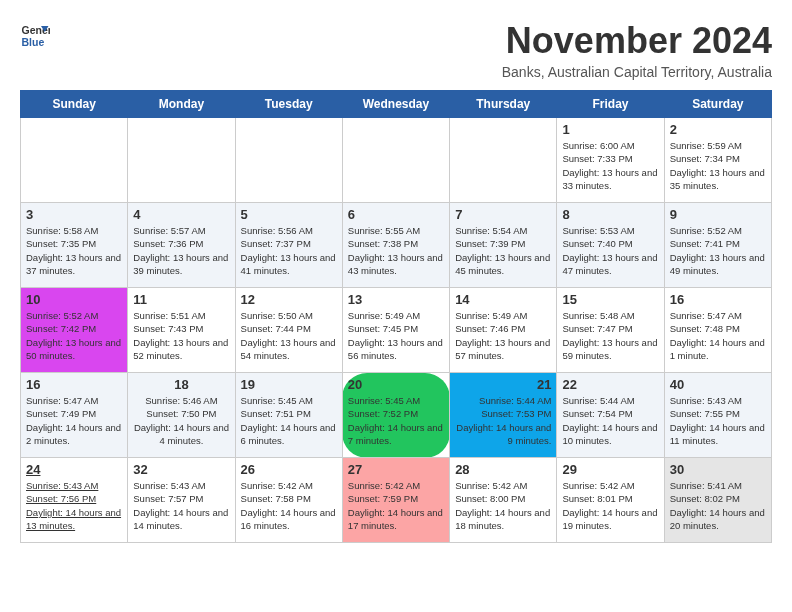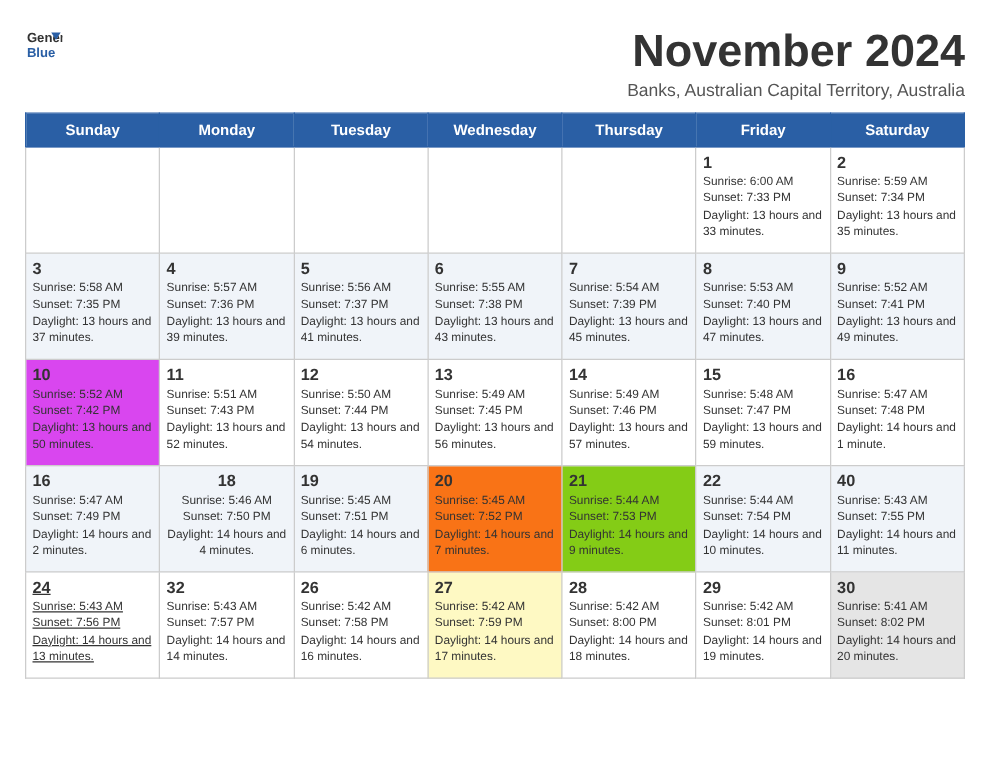--- a/index.html
+++ b/index.html
@@ -190,25 +190,25 @@
           <div class="day-info">Sunrise: 5:47 AM<br>Sunset: 7:49 PM<br>Daylight: 14 hours and 2 minutes.</div>
         </td>
         <td style="background: rgb(240, 244, 249); text-align: center;">
           <span class="day-number">18</span>
           <div class="day-info">Sunrise: 5:46 AM<br>Sunset: 7:50 PM<br>Daylight: 14 hours and 4 minutes.</div>
         </td>
         <td style="background: rgb(240, 244, 249);">
           <span class="day-number">19</span>
           <div class="day-info">Sunrise: 5:45 AM<br>Sunset: 7:51 PM<br>Daylight: 14 hours and 6 minutes.</div>
         </td>
-        <td style="background: #f97316;">
+        <td style="background: #22c55e; border-radius: 25px;">
           <span class="day-number">20</span>
           <div class="day-info">Sunrise: 5:45 AM<br>Sunset: 7:52 PM<br>Daylight: 14 hours and 7 minutes.</div>
         </td>
-        <td style="background: #84cc16;">
+        <td style="background: #0ea5e9; text-align: right;">
           <span class="day-number">21</span>
           <div class="day-info">Sunrise: 5:44 AM<br>Sunset: 7:53 PM<br>Daylight: 14 hours and 9 minutes.</div>
         </td>
         <td style="background: rgb(240, 244, 249);">
           <span class="day-number">22</span>
           <div class="day-info">Sunrise: 5:44 AM<br>Sunset: 7:54 PM<br>Daylight: 14 hours and 10 minutes.</div>
         </td>
         <td style="background: rgb(240, 244, 249);">
           <span class="day-number">40</span>
           <div class="day-info">Sunrise: 5:43 AM<br>Sunset: 7:55 PM<br>Daylight: 14 hours and 11 minutes.</div>
@@ -220,21 +220,21 @@
           <div class="day-info">Sunrise: 5:43 AM<br>Sunset: 7:56 PM<br>Daylight: 14 hours and 13 minutes.</div>
         </td>
         <td style="background: rgb(255, 255, 255);">
           <span class="day-number">32</span>
           <div class="day-info">Sunrise: 5:43 AM<br>Sunset: 7:57 PM<br>Daylight: 14 hours and 14 minutes.</div>
         </td>
         <td style="background: rgb(255, 255, 255);">
           <span class="day-number">26</span>
           <div class="day-info">Sunrise: 5:42 AM<br>Sunset: 7:58 PM<br>Daylight: 14 hours and 16 minutes.</div>
         </td>
-        <td style="background: #fef9c3;">
+        <td style="background: #fca5a5;">
           <span class="day-number">27</span>
           <div class="day-info">Sunrise: 5:42 AM<br>Sunset: 7:59 PM<br>Daylight: 14 hours and 17 minutes.</div>
         </td>
         <td style="background: rgb(255, 255, 255);">
           <span class="day-number">28</span>
           <div class="day-info">Sunrise: 5:42 AM<br>Sunset: 8:00 PM<br>Daylight: 14 hours and 18 minutes.</div>
         </td>
         <td style="background: rgb(255, 255, 255);">
           <span class="day-number">29</span>
           <div class="day-info">Sunrise: 5:42 AM<br>Sunset: 8:01 PM<br>Daylight: 14 hours and 19 minutes.</div>

